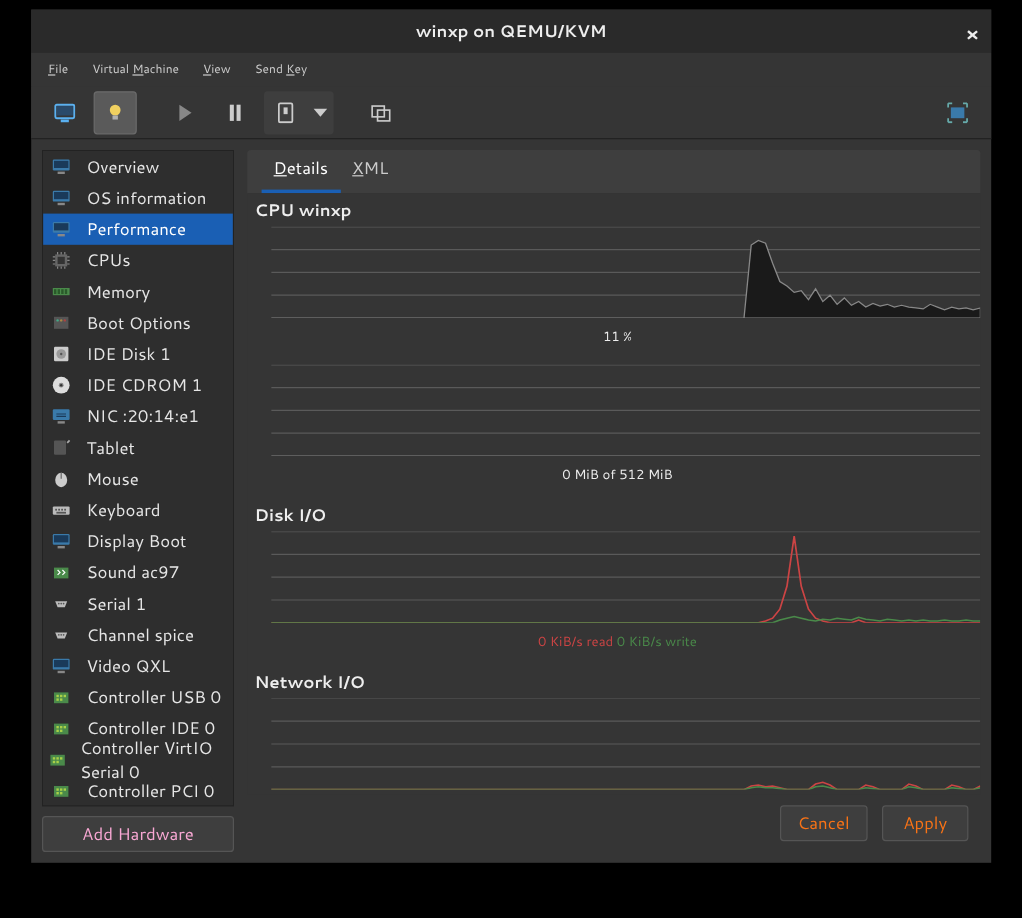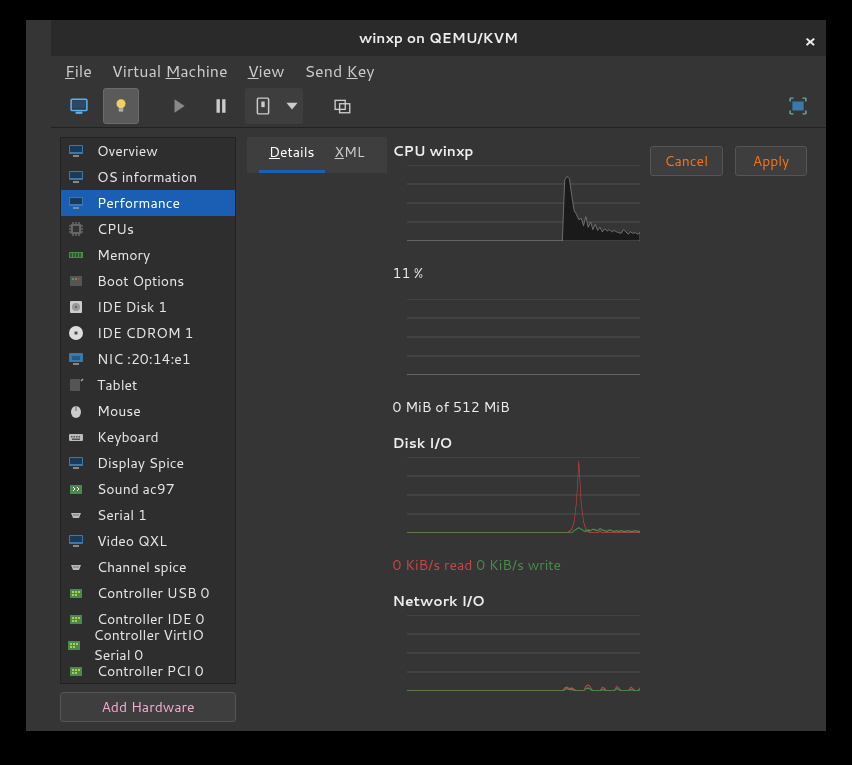--- a/index.html
+++ b/index.html
@@ -1,45 +1,45 @@
 <!DOCTYPE html>
 <html><head>
 <meta charset="utf-8">
 <style>
 * { margin:0; padding:0; box-sizing:border-box; font-family:"Cantarell","Segoe UI",sans-serif; }
 body { background:#000; width:852px; height:765px; position:relative; }
-.window { position:absolute; left:26px; top:20px; width:800px; height:711px; background:#353535; display:flex; flex-direction:column;padding-left:25px; }
+.window { position:absolute; left:26px; top:8px; width:800px; height:711px; background:#353535; display:flex; flex-direction:column; }
 .titlebar { height:36px; background:#2a2a2a; display:flex; align-items:center; justify-content:center; position:relative; color:#eee; font-size:14px; font-weight:bold; }
 .titlebar .close { position:absolute; right:10px; top:9px; color:#eee; font-size:16px; cursor:pointer; }
-.menubar { height:28px; background:#353535; display:flex; align-items:center; padding:0 6px; color:#ccc; font-size:16px; gap:4px; }
+.menubar { height:28px; background:#353535; display:flex; align-items:center; padding:0 6px; color:#ccc; font-size:10px; gap:4px; }
 .menubar span { padding:2px 8px; cursor:pointer; }
 .menubar u { text-decoration:underline; }
 .toolbar { height:44px; background:#353535; display:flex; align-items:center; padding:0 10px; gap:6px; border-bottom:1px solid #222; }
 .tb-btn { width:36px; height:36px; display:flex; align-items:center; justify-content:center; border-radius:3px; cursor:pointer; }
 .tb-btn.active { background:#5a5a5a; border:1px solid #6b6b6b; }
 .tb-btn svg { width:18px; height:18px; }
 .tb-group { display:flex; align-items:center; background:#3e3e3e; border-radius:3px; }
 .tb-sep { width:10px; }
 .content { flex:1; display:flex; overflow:hidden; padding:9px 9px 9px 9px; gap:11px; }
-.sidebar { width:176px; display:flex; flex-direction:column; }
+.sidebar { width:160px; display:flex; flex-direction:column; }
 .sidebar-list { flex:1; border:1px solid #222; background:#2e2e2e; overflow-y:auto; }
 .sb-item { height:26px; display:flex; align-items:center; padding:0 4px 0 4px; color:#e6e6e6; font-size:14px; cursor:pointer; }
 .sb-item.selected { background:#1a5fb4; color:#fff; }
 .sb-item .ico { width:22px; height:18px; margin-right:10px; display:flex; align-items:center; justify-content:center; }
 .sb-item .ico svg { width:16px; height:16px; }
 .add-hw { margin-top:8px; height:30px; background:#3e3e3e; border:1px solid #555; color:#f9a8d4; font-size:14px; display:flex; align-items:center; justify-content:center; cursor:pointer; border-radius:3px; }
-.main { flex:1; display:flex; flex-direction:row; }
+.main { flex:1; display:flex; flex-direction:column; }
 .tabs { height:36px; background:#3e3e3e; display:flex; align-items:flex-end; padding:0 12px; border-top-left-radius:3px; border-top-right-radius:3px; }
 .tab { padding:8px 10px; color:#ccc; font-size:14px; cursor:pointer; border-bottom:3px solid transparent; }
 .tab.active { color:#fff; border-bottom:3px solid #1a5fb4; }
 .panel { flex:1; background:#353535; padding:4px 0 0 6px; overflow:hidden; }
 .perf-section { margin-bottom:16px; }
 .perf-title { color:#eee; font-size:14px; font-weight:bold; margin-bottom:4px; }
 .chart { height:76px; position:relative; margin-left:14px; margin-right:0; }
-.perf-value { text-align:left; color:#eee; font-size:14px; margin-top:22px; margin-right:0; }
+.perf-value { text-align:center; color:#eee; font-size:11px; margin-top:7px; margin-right:0; }
 .chart svg { position:absolute; inset:0; width:100%; height:100%; }
 .disk-read { color:#cc4444; }
 .disk-write { color:#4a8a4a; }
 .footer { height:48px; display:flex; align-items:center; justify-content:flex-end; gap:12px; padding:0 10px; }
 .btn { min-width:72px; height:30px; background:#3e3e3e; border:1px solid #555; color:#f97316; font-size:14px; display:flex; align-items:center; justify-content:center; cursor:pointer; border-radius:3px; padding:0 14px; }
 .right-edge-icon { margin-left:auto; }
 </style>
 </head>
 <body>
 
@@ -240,21 +240,21 @@
             <span>Keyboard</span>
           </div>
           <div class="sb-item">
             <span class="ico">
               <svg viewBox="0 0 16 16">
                 <rect x="1" y="2" width="14" height="9" rx="1" fill="#3a7aaa"></rect>
                 <rect x="2" y="3" width="12" height="6" fill="#1a3a5a"></rect>
                 <rect x="5" y="12" width="6" height="2" fill="#888"></rect>
               </svg>
             </span>
-            <span>Display Spice</span>
+            <span>Display Boot</span>
           </div>
           <div class="sb-item">
             <span class="ico">
               <svg viewBox="0 0 16 16">
                 <rect x="2" y="4" width="12" height="9" fill="#4a8a4a"></rect>
                 <path d="M5 6l2 2l-2 2M9 6l2 2l-2 2" stroke="#fff" stroke-width="1" fill="none"></path>
               </svg>
             </span>
             <span>Sound ac97</span>
           </div>
@@ -265,37 +265,37 @@
                 <circle cx="6" cy="8" r="0.7" fill="#555"></circle>
                 <circle cx="8" cy="8" r="0.7" fill="#555"></circle>
                 <circle cx="10" cy="8" r="0.7" fill="#555"></circle>
               </svg>
             </span>
             <span>Serial 1</span>
           </div>
           <div class="sb-item">
             <span class="ico">
               <svg viewBox="0 0 16 16">
-                <rect x="1" y="2" width="14" height="9" rx="1" fill="#3a7aaa"></rect>
-                <rect x="2" y="3" width="12" height="6" fill="#1a3a5a"></rect>
-                <rect x="5" y="12" width="6" height="2" fill="#888"></rect>
-              </svg>
-            </span>
-            <span>Video QXL</span>
-          </div>
-          <div class="sb-item">
-            <span class="ico">
-              <svg viewBox="0 0 16 16">
                 <path d="M3 6h10l-2 5H5z" fill="#bbb"></path>
                 <circle cx="6" cy="8" r="0.7" fill="#555"></circle>
                 <circle cx="8" cy="8" r="0.7" fill="#555"></circle>
                 <circle cx="10" cy="8" r="0.7" fill="#555"></circle>
               </svg>
             </span>
             <span>Channel spice</span>
+          </div>
+          <div class="sb-item">
+            <span class="ico">
+              <svg viewBox="0 0 16 16">
+                <rect x="1" y="2" width="14" height="9" rx="1" fill="#3a7aaa"></rect>
+                <rect x="2" y="3" width="12" height="6" fill="#1a3a5a"></rect>
+                <rect x="5" y="12" width="6" height="2" fill="#888"></rect>
+              </svg>
+            </span>
+            <span>Video QXL</span>
           </div>
           <div class="sb-item">
             <span class="ico">
               <svg viewBox="0 0 16 16">
                 <rect x="2" y="4" width="12" height="9" fill="#4a8a4a"></rect>
                 <rect x="4" y="6" width="2" height="2" fill="#a8d048"></rect>
                 <rect x="7" y="6" width="2" height="2" fill="#a8d048"></rect>
                 <rect x="10" y="6" width="2" height="2" fill="#a8d048"></rect>
                 <rect x="4" y="9" width="2" height="2" fill="#a8d048"></rect>
                 <rect x="7" y="9" width="2" height="2" fill="#a8d048"></rect>

